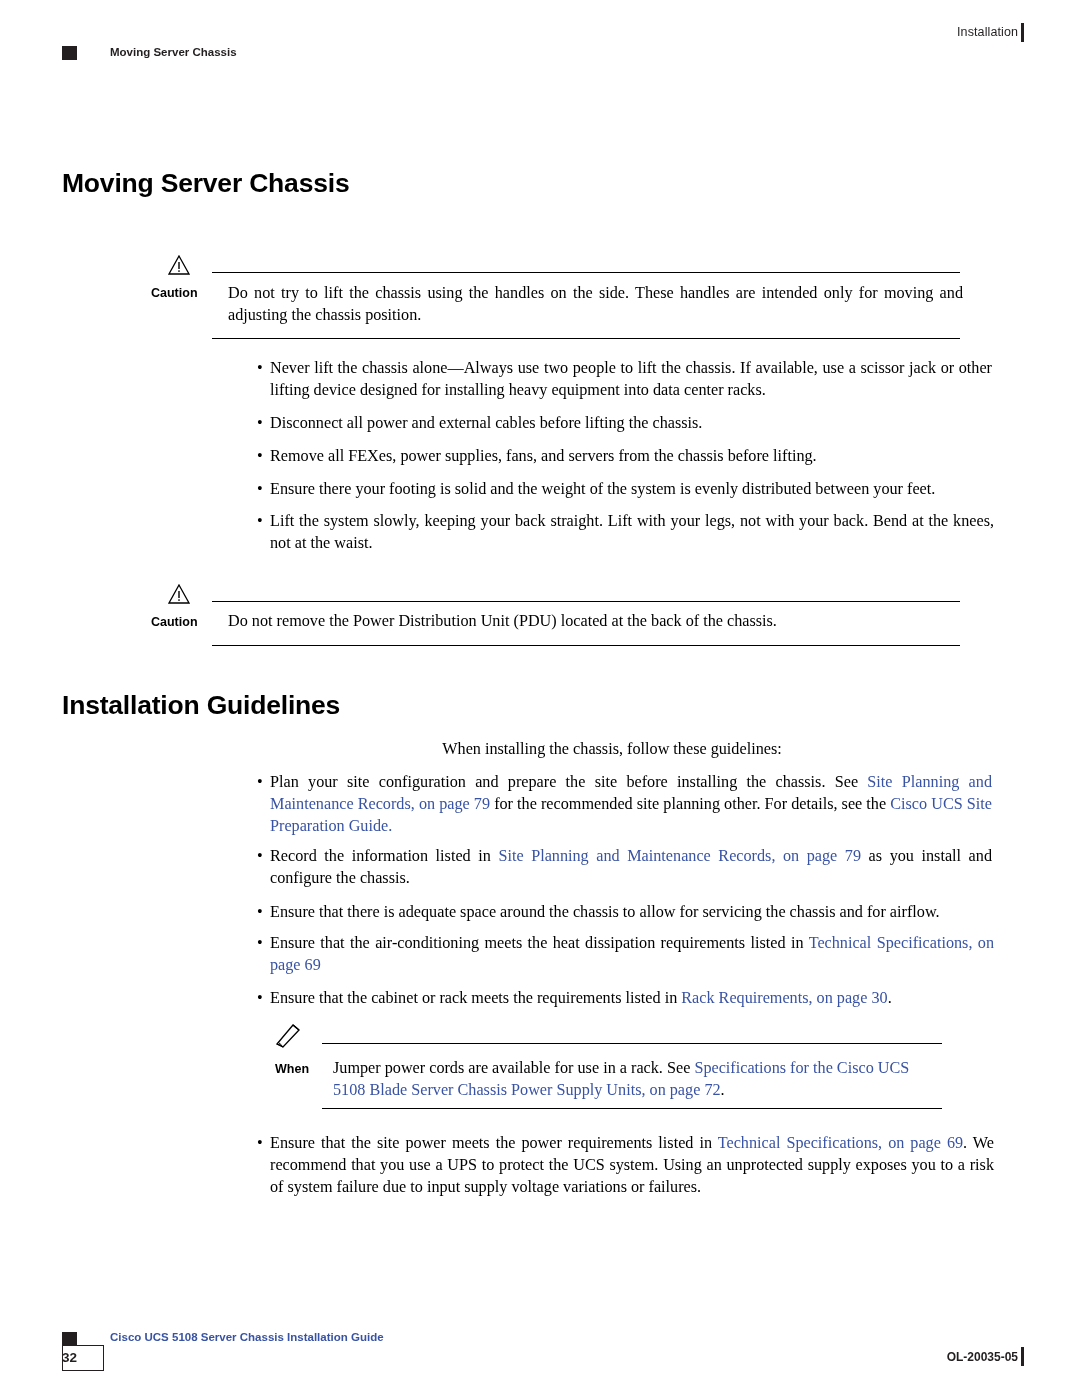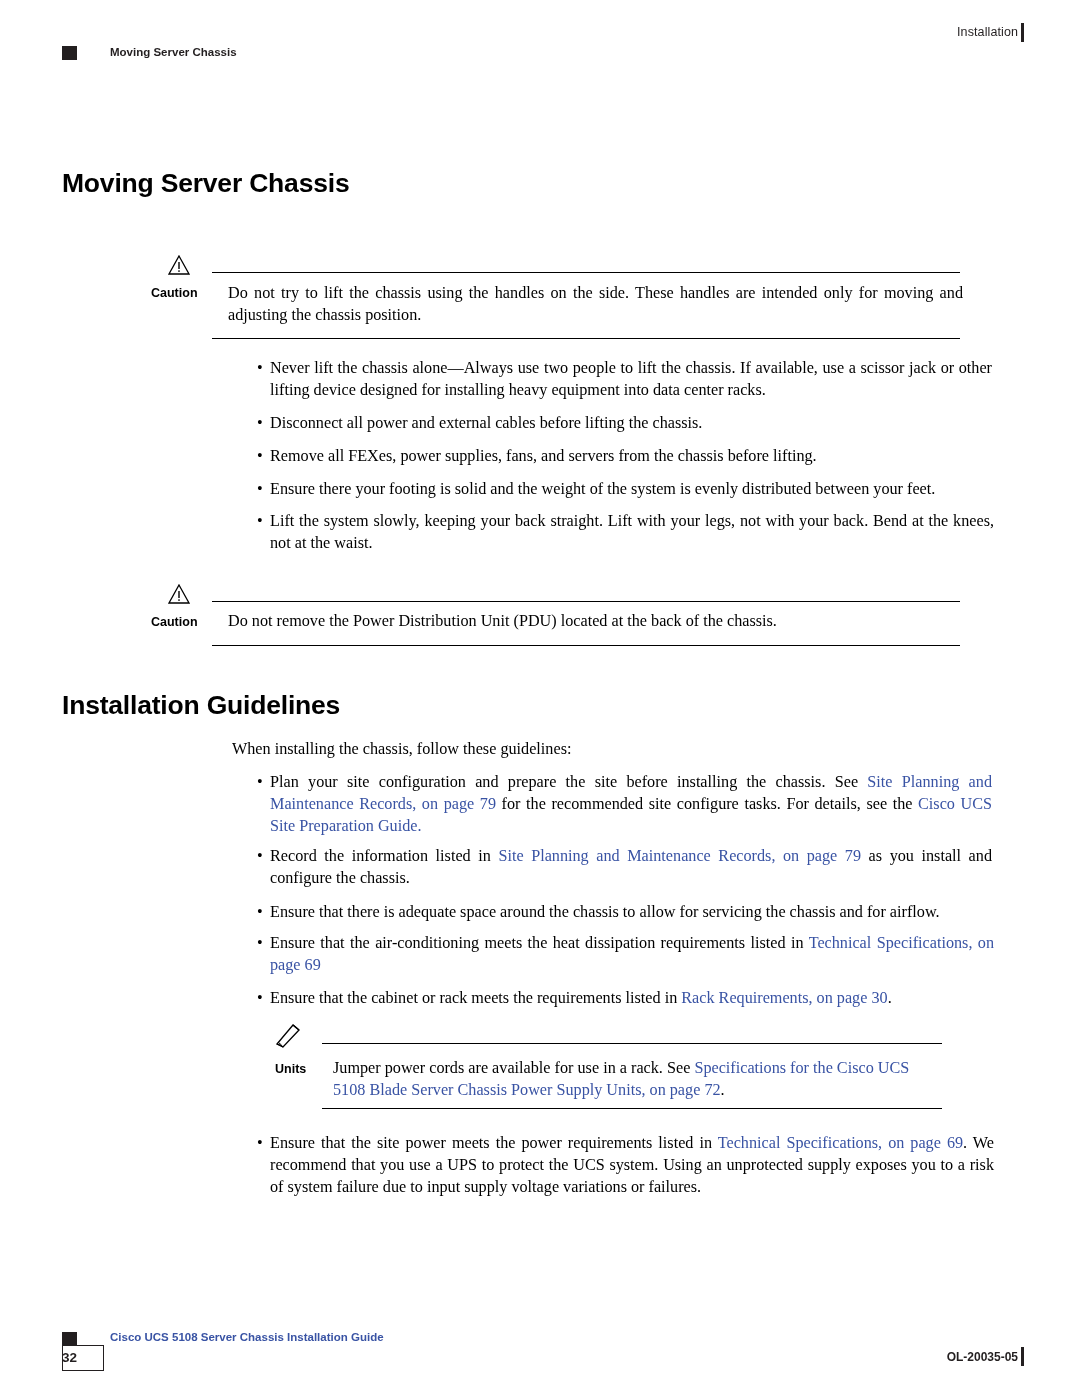--- a/index.html
+++ b/index.html
@@ -220,25 +220,25 @@
       <rect x="10.3" y="15.3" width="1.4" height="1.6" fill="#000"></rect>
     </svg>
   </div>
   <div class="rule" style="left:212px; top:601px; width:748px;"></div>
   <div class="adm-label" style="left:151px; top:615px;">Caution</div>
   <div class="body" style="left:228px; top:611px; width:735px; text-align:left;">Do not remove the Power Distribution Unit (PDU) located at the back of the chassis.</div>
   <div class="rule" style="left:212px; top:645px; width:748px;"></div>
 
   <h1 class="sec" style="left:62px; top:690px;">Installation Guidelines</h1>
 
-  <div class="body" style="left:232px; top:739px; width:760px; text-align:left;">When installing the chassis, follow these guidelines:</div>
+  <div class="body" style="left:232px; top:739px; width:760px; text-align:center;">When installing the chassis, follow these guidelines:</div>
 
   <div class="bullet" style="left:257px; top:772px; width:735px;">
     <span class="dot">•</span>
-    <span class="txt"><span>Plan your site configuration and prepare the site before installing the chassis. See </span><span class="lnk">Site Planning and Maintenance Records,  on page  79</span><span> for the recommended site configure tasks. For details, see the </span><span class="lnk">Cisco UCS Site Preparation Guide</span><span class="lnk">.</span></span>
+    <span class="txt"><span>Plan your site configuration and prepare the site before installing the chassis. See </span><span class="lnk">Site Planning and Maintenance Records,  on page  79</span><span> for the recommended site planning other. For details, see the </span><span class="lnk">Cisco UCS Site Preparation Guide</span><span class="lnk">.</span></span>
   </div>
 
   <div class="bullet" style="left:257px; top:846px; width:735px;">
     <span class="dot">•</span>
     <span class="txt"><span>Record the information listed in </span><span class="lnk">Site Planning and Maintenance Records,  on page  79</span><span> as you install and configure the chassis.</span></span>
   </div>
 
   <div class="bullet" style="left:257px; top:902px; width:737px;">
     <span class="dot">•</span>
     <span class="txt">Ensure that there is adequate space around the chassis to allow for servicing the chassis and for airflow.</span>
@@ -256,21 +256,21 @@
 
   <div class="note-icon" style="left:275px; top:1022px;">
     <svg width="28" height="26" viewBox="0 0 28 26">
       <path d="M2 22 L18 3 L24 8 L8 25 Z" fill="none" stroke="#000" stroke-width="1.3"></path>
       <path d="M2 22 L6 23.5 L8 25" fill="none" stroke="#000" stroke-width="1.3"></path>
       <line x1="18" y1="3" x2="24" y2="8" stroke="#000" stroke-width="1.3"></line>
       <path d="M3.5 20.5 L6.5 23" fill="none" stroke="#000" stroke-width="1"></path>
     </svg>
   </div>
   <div class="rule" style="left:322px; top:1043px; width:620px;"></div>
-  <div class="adm-label" style="left:275px; top:1062px;">Units</div>
+  <div class="adm-label" style="left:275px; top:1062px;">When</div>
   <div class="body" style="left:333px; top:1058px; width:610px; text-align:left;"><span>Jumper power cords are available for use in a rack. See </span><span class="lnk">Specifications for the Cisco UCS 5108 Blade Server Chassis Power Supply Units,  on page  72</span><span>.</span></div>
   <div class="rule" style="left:322px; top:1108px; width:620px;"></div>
 
   <div class="bullet" style="left:257px; top:1133px; width:737px;">
     <span class="dot">•</span>
     <span class="txt"><span>Ensure that the site power meets the power requirements listed in </span><span class="lnk">Technical Specifications,  on page  69</span><span>. We recommend that you use a UPS to protect the UCS system. Using an unprotected supply exposes you to a risk of system failure due to input supply voltage variations or failures.</span></span>
   </div>
 
   <div style="position:absolute;left:62px;top:1331px;width:15px;height:13px;">
     <svg width="15" height="13" viewBox="0 0 15 13">

